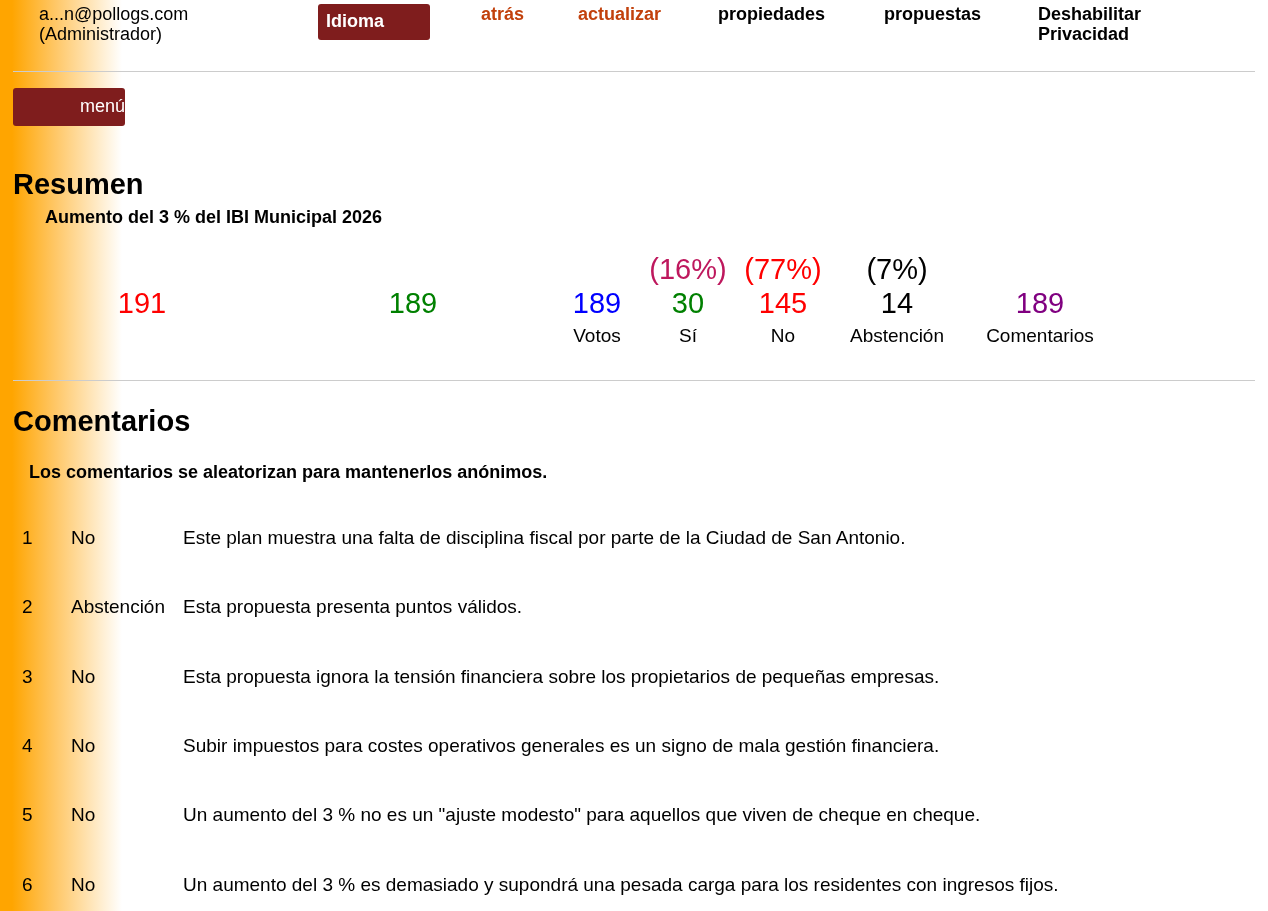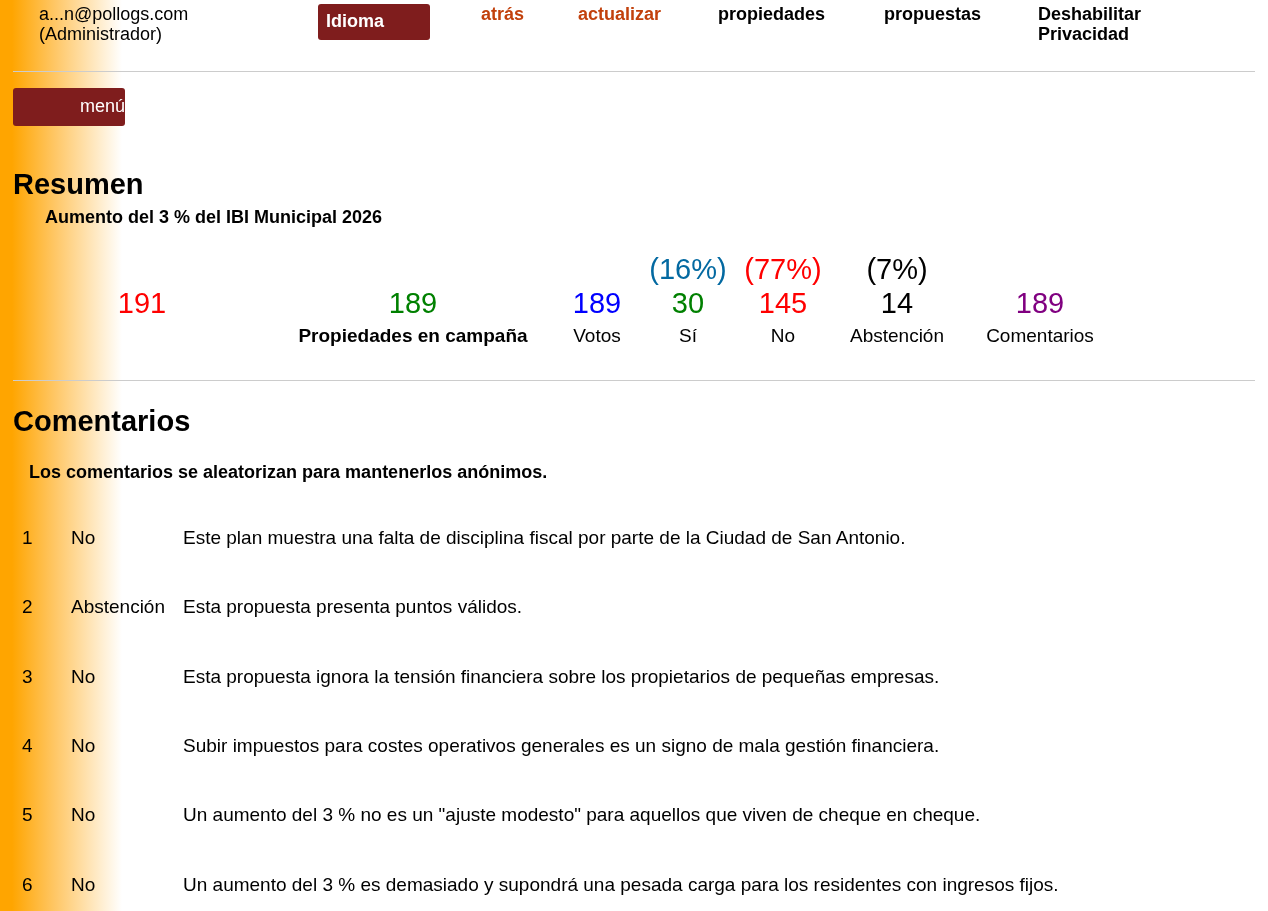--- a/index.html
+++ b/index.html
@@ -59,29 +59,28 @@
 <div class="subtitle" style="left:45px; top:207px">Aumento del 3 % del IBI Municipal 2026</div>
 
 <div>
   <div class="stat" style="left:42px; top:252px; width:200px">
     <div class="pct"></div>
     <div class="num" style="color:#ff0000">191</div>
   </div>
   <div class="stat" style="left:293px; top:252px; width:240px">
     <div class="pct"></div>
     <div class="num" style="color:#008000">189</div>
-    <div class="lbl bold">Propiedades en campaña</div>
   </div>
   <div class="stat" style="left:562px; top:252px; width:70px">
     <div class="pct"></div>
     <div class="num" style="color:#0000ff">189</div>
     <div class="lbl">Votos</div>
   </div>
   <div class="stat" style="left:643px; top:252px; width:90px">
-    <div class="pct" style="color:#0369a1">(16%)</div>
+    <div class="pct" style="color:#be185d">(16%)</div>
     <div class="num" style="color:#008000">30</div>
     <div class="lbl">Sí</div>
   </div>
   <div class="stat" style="left:738px; top:252px; width:90px">
     <div class="pct" style="color:#ff0000">(77%)</div>
     <div class="num" style="color:#ff0000">145</div>
     <div class="lbl">No</div>
   </div>
   <div class="stat" style="left:842px; top:252px; width:110px">
     <div class="pct" style="color:#000">(7%)</div>

